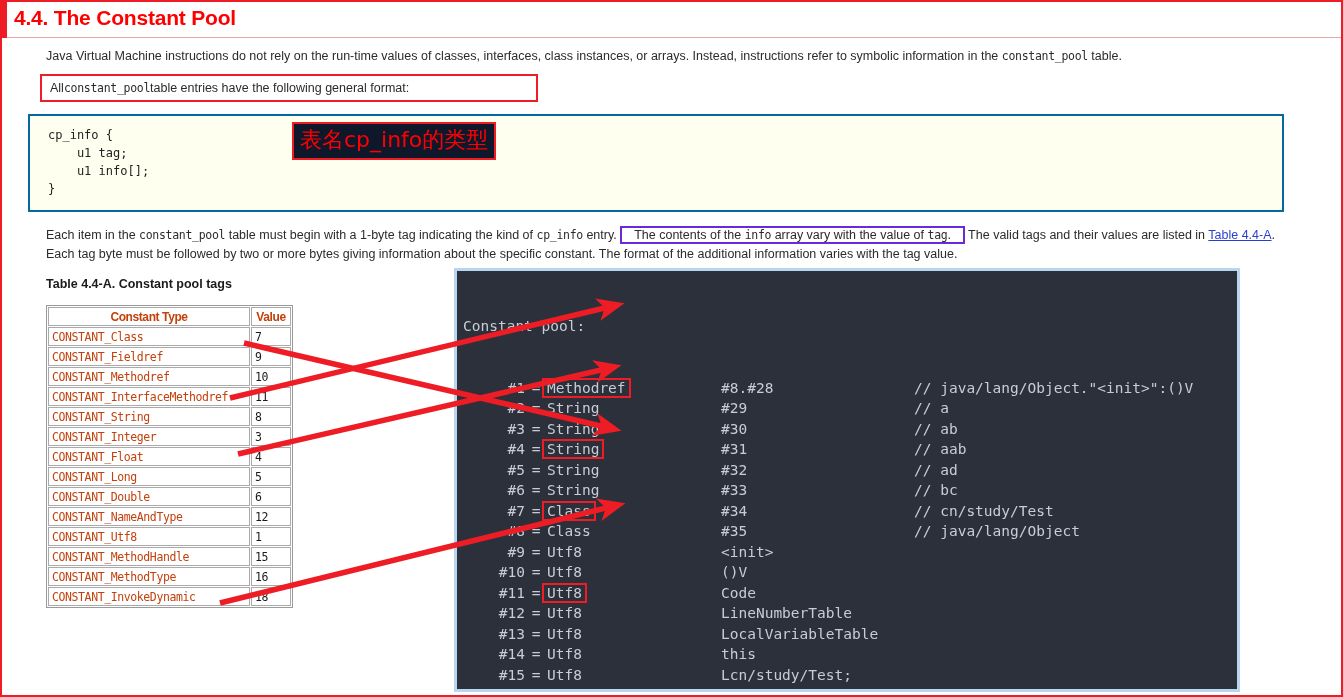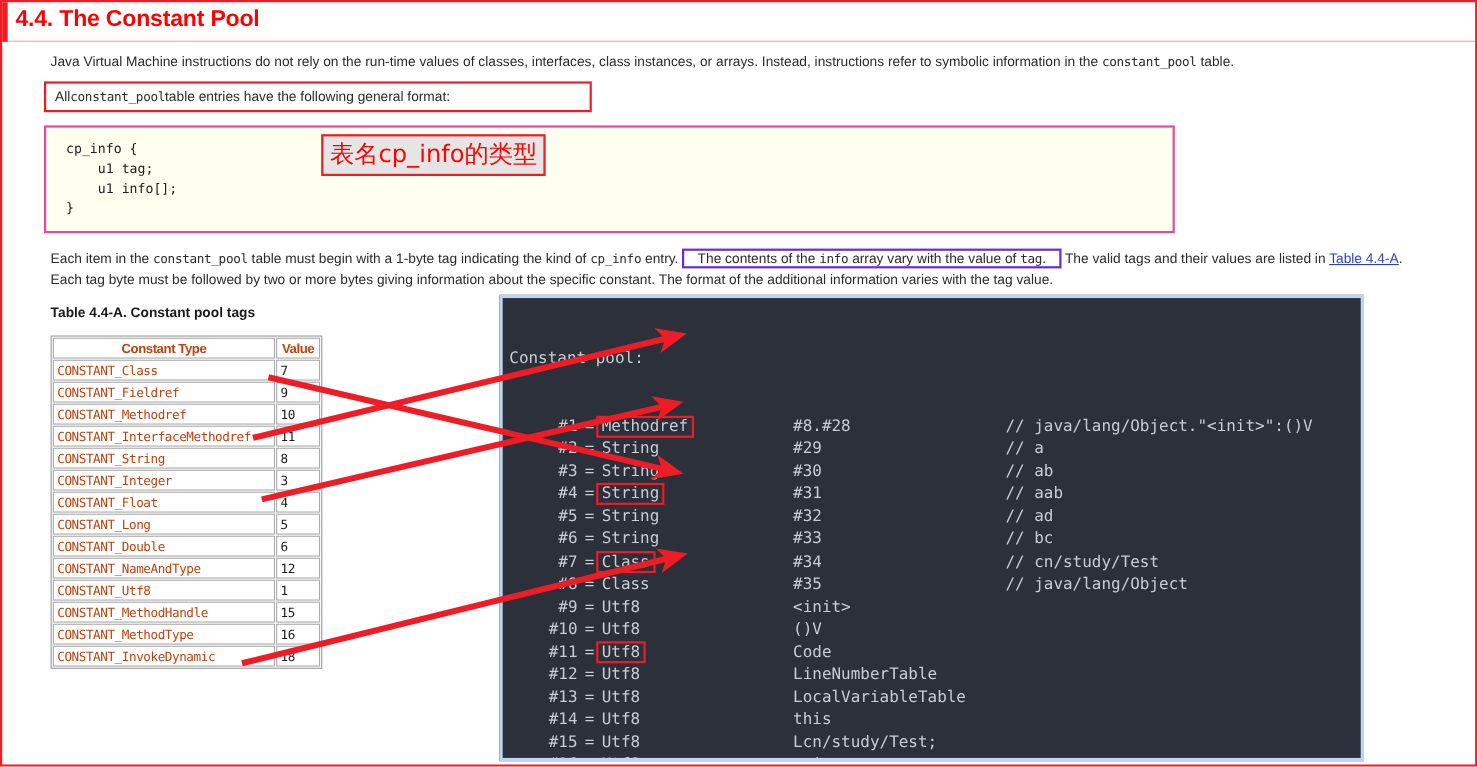--- a/index.html
+++ b/index.html
@@ -38,31 +38,31 @@
   .mono { font-family: "DejaVu Sans Mono", "Liberation Mono", monospace; font-size: 11.5px; letter-spacing: -0.3px;}
   
   #note-box {
     position: absolute; left: 38px; top: 72px; width: 498px; height: 28px;
     border: 2px solid #ee1c25; background: #ffffff;
     display: flex; align-items: center; padding-left: 8px;
     font-size: 12.5px; color: #2b2b2b;
   }
   
   #code-block {
-    position: absolute; left: 38px; top: 112px; width: 1028px; height: 98px;
-    background: #fffff0; border: 2px solid #ec4899;
+    position: absolute; left: 26px; top: 112px; width: 1256px; height: 98px;
+    background: #fffff0; border: 2px solid #0369a1;
   }
   #code-text {
     position: absolute; left: 18px; top: 10px;
     font-family: "DejaVu Sans Mono", "Liberation Mono", monospace;
     font-size: 12px; color: #222; line-height: 18px; white-space: pre;
   }
   #cn-annot {
     position: absolute; left: 290px; top: 120px;
-    border: 2px solid #ee1c25; background: #e5e5e5;
+    border: 2px solid #ee1c25; background: #0f172a;
     padding: 1px 6px 3px 6px;
     font-size: 22px; color: #ff0000;
     font-family: "DejaVu Sans", sans-serif; white-space: nowrap;
   }
   
   #para2 {
     position: absolute; left: 44px; top: 224px; width: 1250px;
     font-size: 12.5px; color: #2b2b2b; line-height: 19px;
   }
   .redbox-inline {

